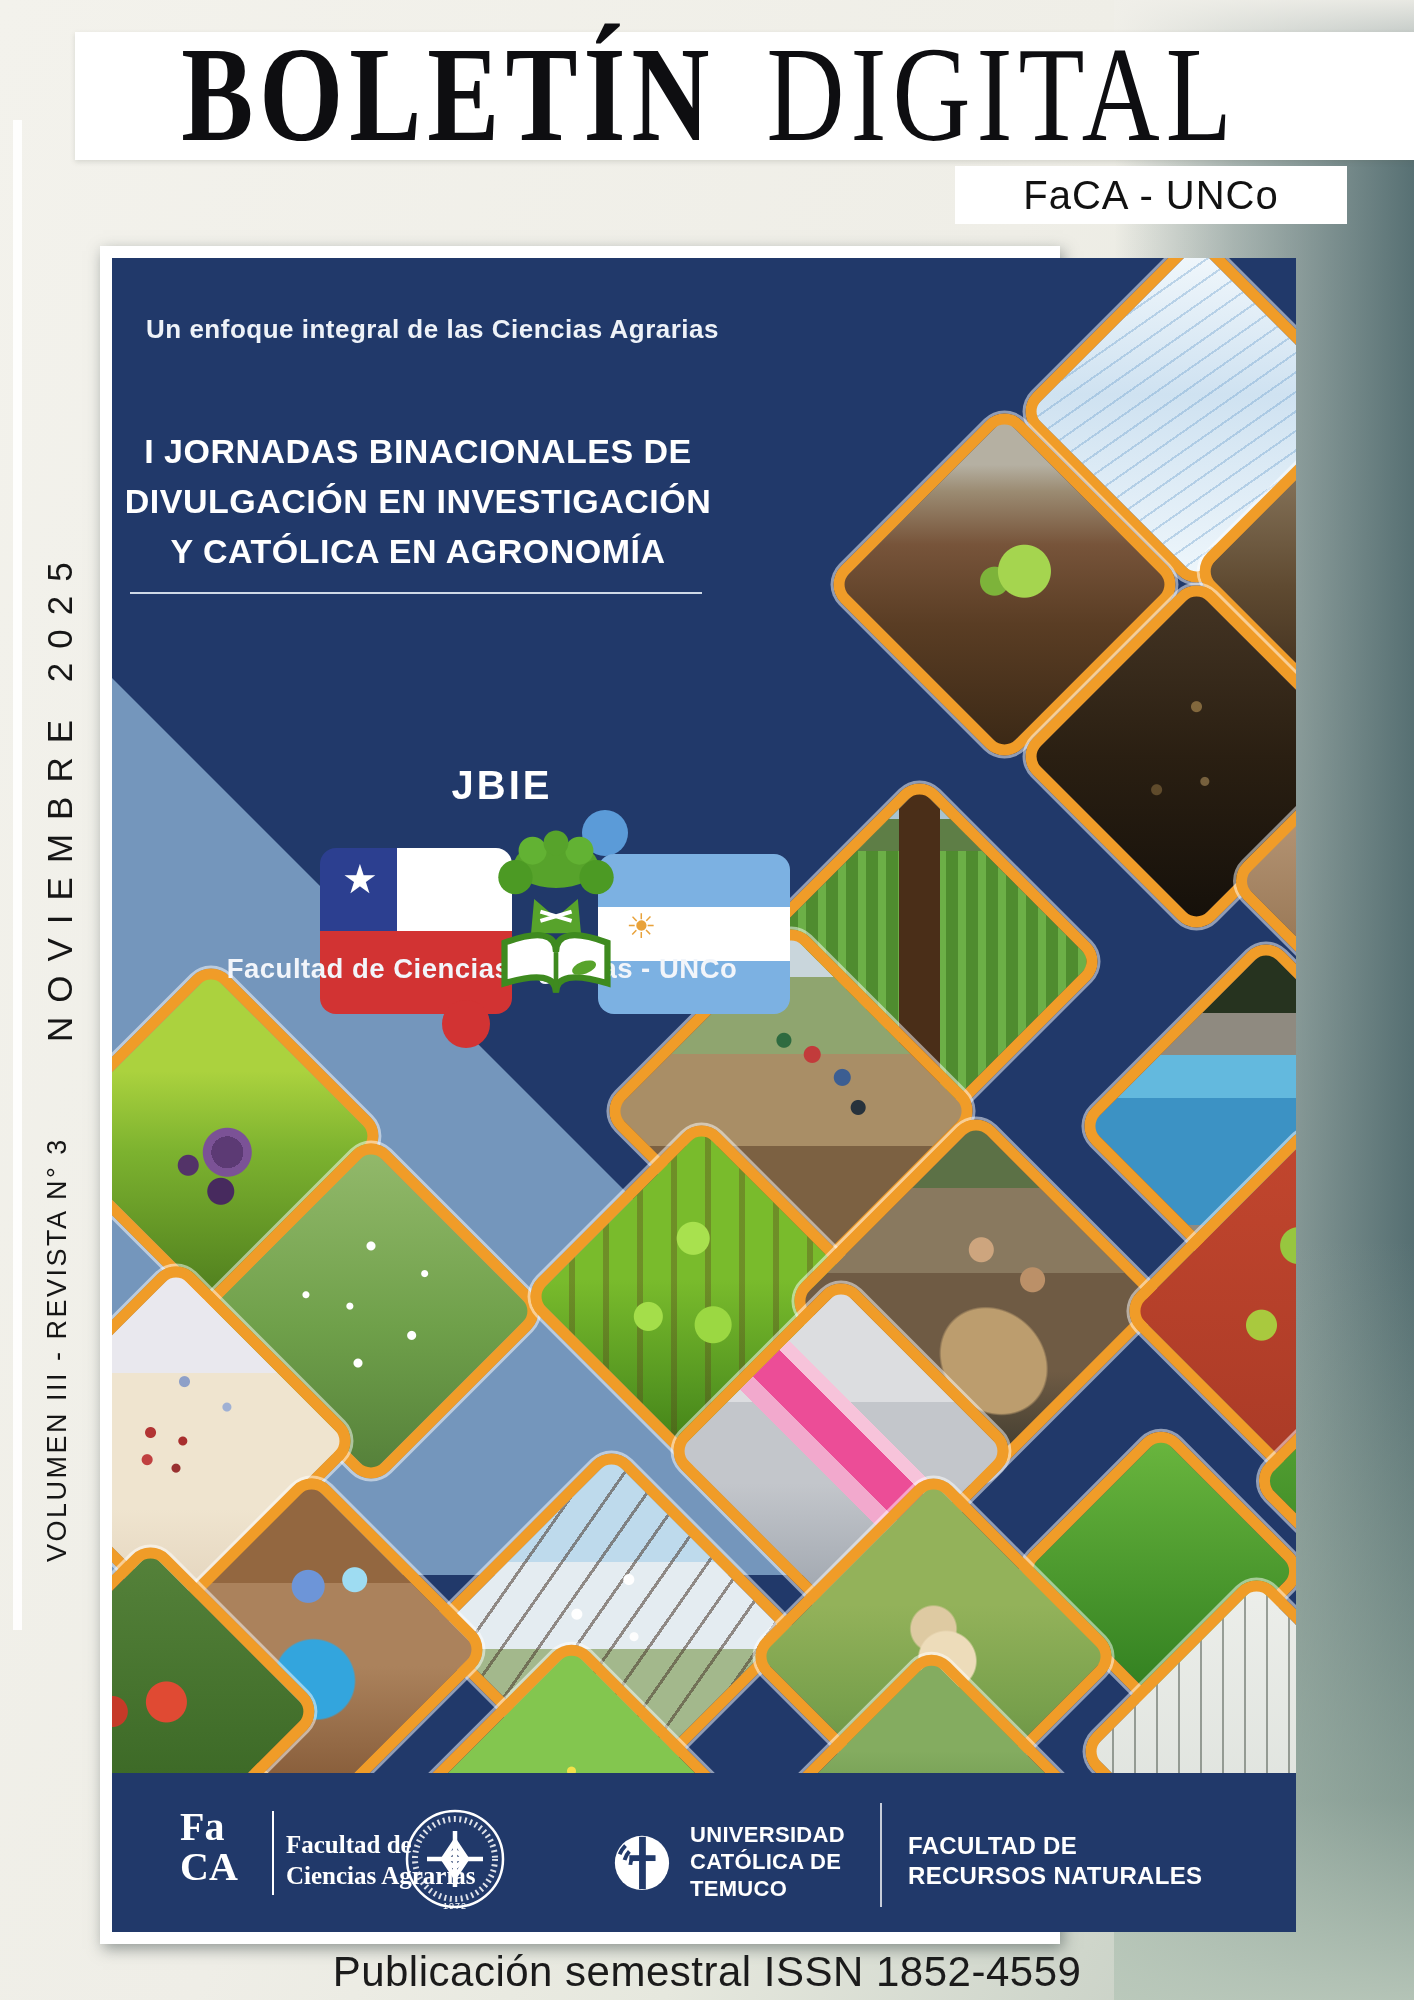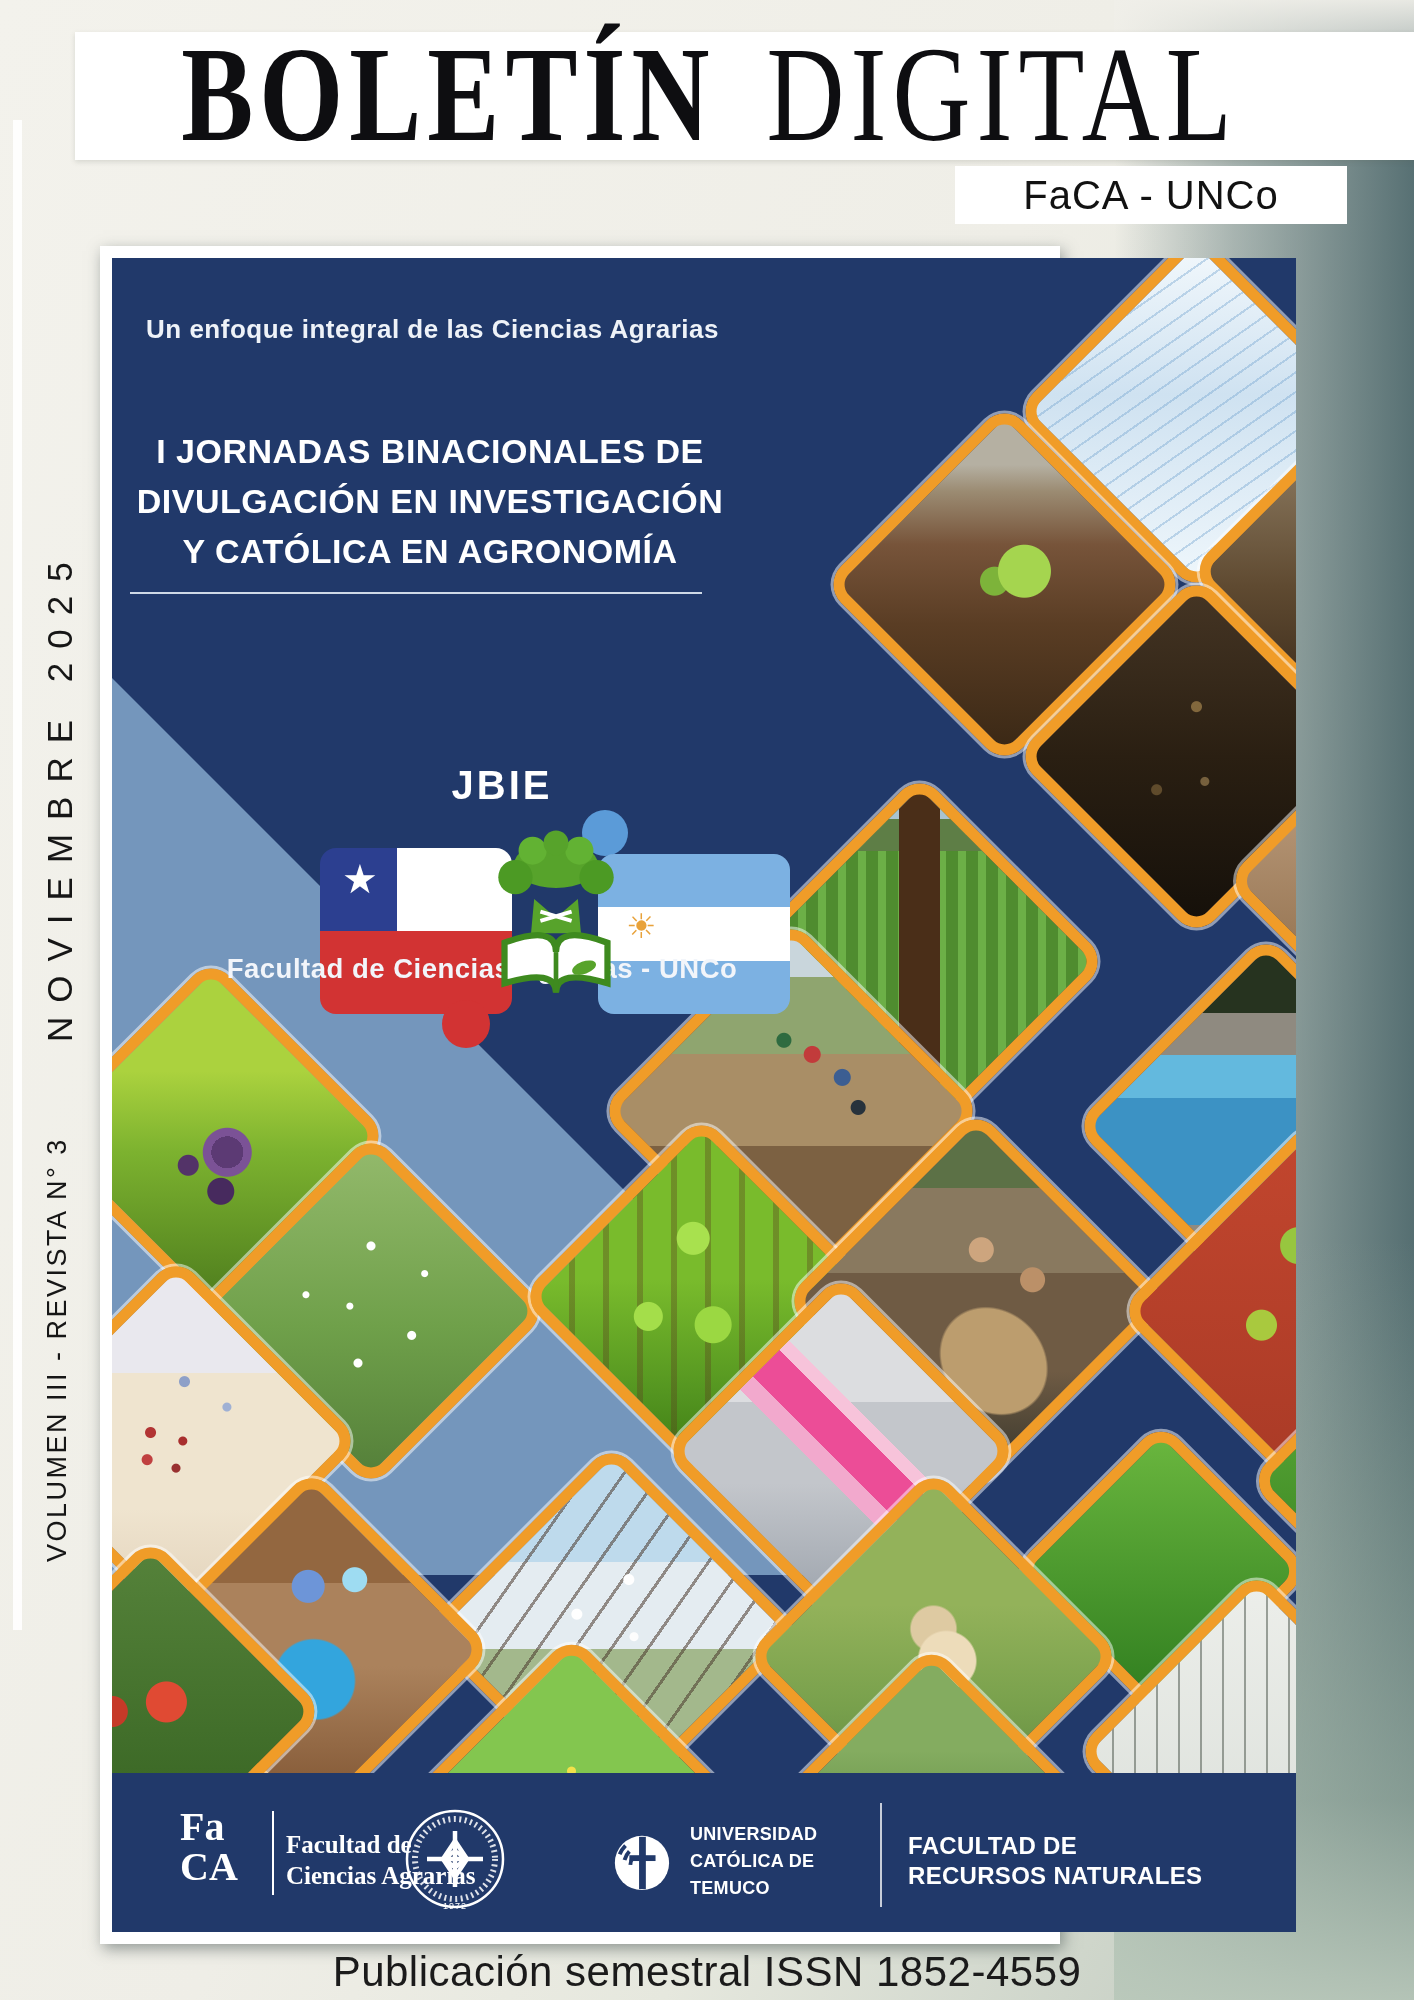--- a/index.html
+++ b/index.html
@@ -34,21 +34,21 @@
 
   
   .poster{position:absolute;left:100px;top:246px;width:960px;height:1698px;background:#ffffff;z-index:3;
     box-shadow:3px 5px 14px rgba(55,70,70,.5);}
   .poster-inner{position:absolute;left:12px;top:12px;width:1184px;height:1674px;overflow:hidden;background:#21396a;}
   .slate-band{position:absolute;inset:0;background:#7496bc;z-index:1;
     clip-path:polygon(0 420px,897px 1317px,0 1317px);}
 
   .ptxt{position:absolute;z-index:5;color:#ffffff;}
   .tagline{left:34px;top:56px;font-size:26px;font-weight:600;letter-spacing:.5px;color:#eef2f8;}
-  .ptitle{left:0;top:168px;width:612px;text-align:center;font-weight:700;font-size:34px;line-height:50px;letter-spacing:.5px;padding-left:12px;}
+  .ptitle{left:0;top:168px;width:612px;text-align:center;font-weight:700;font-size:34px;line-height:50px;letter-spacing:.5px;}
   .pdivider{position:absolute;left:18px;top:334px;width:572px;height:2px;background:#cfd9e6;z-index:5;}
   .psub{left:4px;top:346px;width:600px;text-align:center;font-weight:700;font-size:21px;line-height:27px;color:#e9eef6;}
   .jbie{left:0px;top:505px;width:780px;text-align:center;font-size:40px;font-weight:700;letter-spacing:3px;}
   .venue{left:0px;top:688px;width:740px;text-align:center;font-size:27.5px;line-height:45px;font-weight:600;color:#f2f5fa;letter-spacing:.5px;}
 
   
   .flag{position:absolute;z-index:5;border-radius:16px;}
   .flag-cl{left:208px;top:590px;width:192px;height:166px;
     background:linear-gradient(180deg,rgba(0,0,0,0) 0 50%,#d23333 50%),linear-gradient(90deg,#2c3f90 0 40%,#ffffff 40%);}
   .flag-cl .star{position:absolute;left:22px;top:8px;font-size:40px;color:#ffffff;}
@@ -88,21 +88,21 @@
   .d-rgreen{background:linear-gradient(135deg,#5faf3c,#37801f);}
 
   
   .pfooter{position:absolute;left:0;top:1515px;width:1184px;height:159px;background:#21396a;z-index:6;color:#ffffff;}
   .faca-abbr{position:absolute;left:68px;top:34px;font-family:"Liberation Serif",serif;font-weight:700;font-size:40px;line-height:40px;}
   .faca-div{position:absolute;left:160px;top:38px;width:2px;height:84px;background:#ffffff;}
   .faca-name{position:absolute;left:174px;top:56px;font-family:"Liberation Serif",serif;font-weight:700;font-size:25px;line-height:31px;}
   .seal{position:absolute;left:288px;top:34px;width:110px;height:112px;}
   .seal-year{position:absolute;left:288px;top:128px;width:110px;text-align:center;font-size:9px;letter-spacing:1px;color:#ffffff;}
   .uct-mark{position:absolute;left:498px;top:58px;width:62px;height:62px;}
-  .uct-name{position:absolute;left:578px;top:48px;font-weight:700;font-size:18px;line-height:27px;letter-spacing:.3px;}
+  .uct-name{position:absolute;left:578px;top:48px;font-weight:700;font-size:22px;line-height:27px;letter-spacing:.3px;}
   .foot-div{position:absolute;left:768px;top:30px;width:2px;height:104px;background:rgba(255,255,255,.75);}
   .frn-name{position:absolute;left:796px;top:58px;font-weight:700;font-size:24px;line-height:30px;letter-spacing:.3px;}
 
   .issn{position:absolute;left:0;top:1948px;width:1414px;text-align:center;z-index:2;
     font-size:42px;color:#1b1b1b;letter-spacing:.5px;}
 </style>
 </head>
 <body>
 
 <div class="bg-right"></div>

